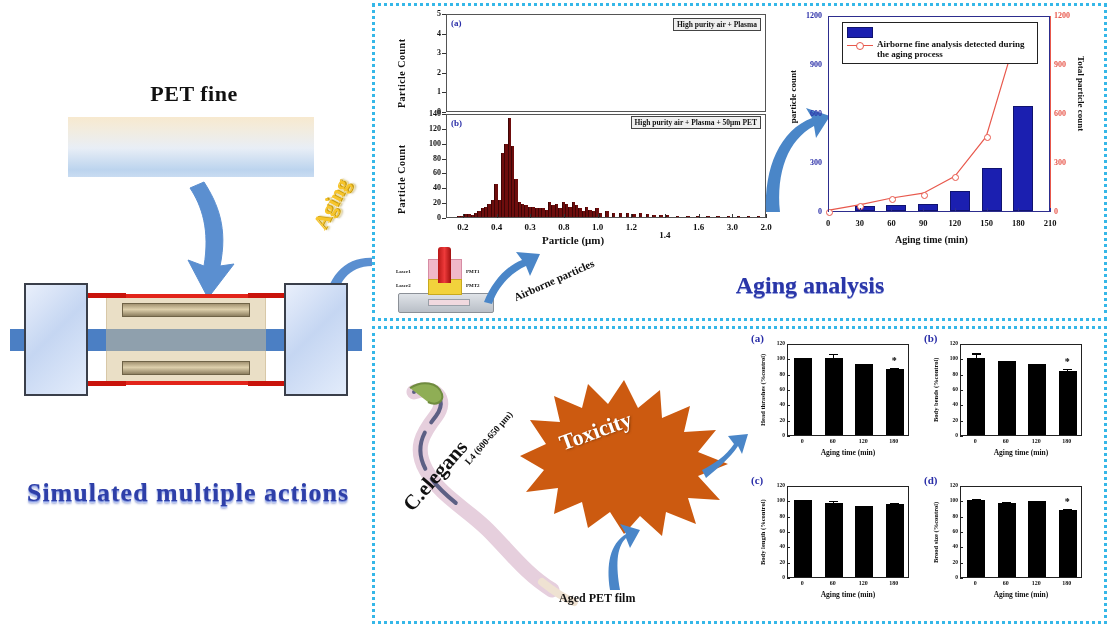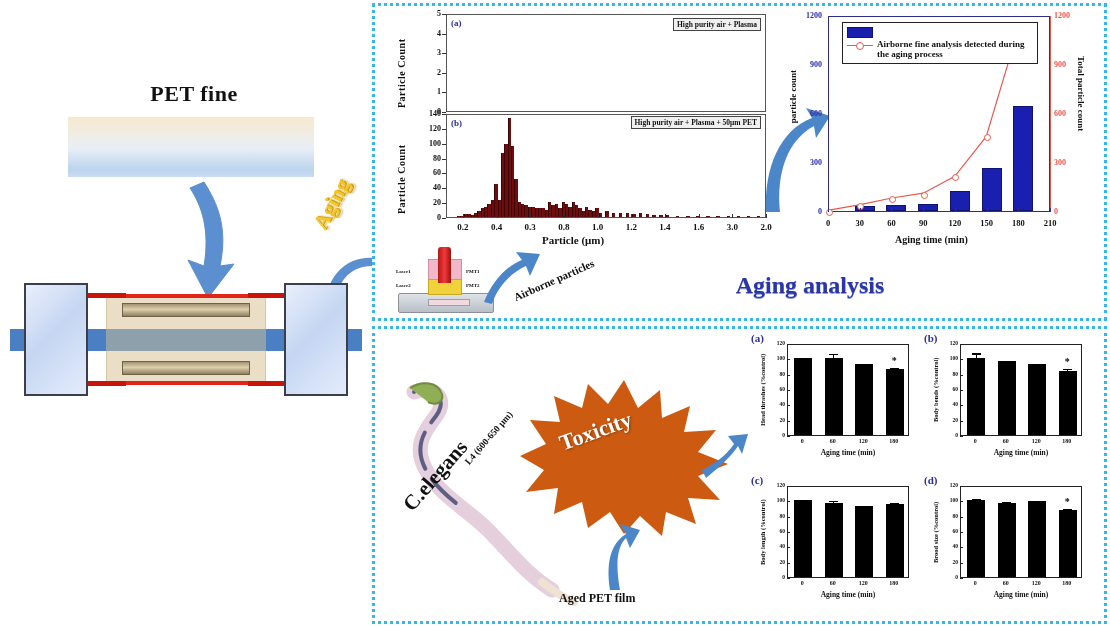--- a/index.html
+++ b/index.html
@@ -261,20 +261,21 @@
     <div id="hv-line-top" class="hv-line"></div>
     <div id="hv-line-bottom" class="hv-line"></div>
     <div id="hv-seg-tl" class="hv-line-seg"></div>
     <div id="hv-seg-tr" class="hv-line-seg"></div>
     <div id="hv-seg-bl" class="hv-line-seg"></div>
     <div id="hv-seg-br" class="hv-line-seg"></div>
     <div id="electrode-left" class="electrode-box"></div>
     <div id="electrode-right" class="electrode-box"></div>
   </div>
 
+  <div id="sim-actions">Simulated multiple actions</div>
 
   <div id="panel-online" class="panel"></div>
   <div id="online-title">Aging analysis</div>
 
   <div id="fig-histogram">
     <div class="hist-ylabel" style="left:4px; top:6px; height:92px;">Particle Count</div>
     <div class="hist-ylabel" style="left:4px; top:108px; height:96px;">Particle Count</div>
 
     <div id="hist-panel-a" class="hist-panel">
       <div class="panel-tag" style="left:4px; top:3px;">(a)</div>
@@ -387,21 +388,21 @@
         <div class="xtick" style="left: 92.5263px; top: 212px;">0.4</div>
         <div class="xtick-mark" style="left: 104.526px; top: 204px;"></div>
         <div class="xtick" style="left: 126.211px; top: 212px;">0.3</div>
         <div class="xtick-mark" style="left: 138.211px; top: 204px;"></div>
         <div class="xtick" style="left: 159.895px; top: 212px;">0.8</div>
         <div class="xtick-mark" style="left: 171.895px; top: 204px;"></div>
         <div class="xtick" style="left: 193.579px; top: 212px;">1.0</div>
         <div class="xtick-mark" style="left: 205.579px; top: 204px;"></div>
         <div class="xtick" style="left: 227.263px; top: 212px;">1.2</div>
         <div class="xtick-mark" style="left: 239.263px; top: 204px;"></div>
-        <div class="xtick" style="left: 260.947px; top: 212px;">1.4</div>
+        <div class="xtick" style="left: 260.947px; top: 220px;">1.4</div>
         <div class="xtick-mark" style="left: 272.947px; top: 204px;"></div>
         <div class="xtick" style="left: 294.632px; top: 212px;">1.6</div>
         <div class="xtick-mark" style="left: 306.632px; top: 204px;"></div>
         <div class="xtick" style="left: 328.316px; top: 212px;">3.0</div>
         <div class="xtick-mark" style="left: 340.316px; top: 204px;"></div>
         <div class="xtick" style="left: 362px; top: 212px;">2.0</div>
         <div class="xtick-mark" style="left: 374px; top: 204px;"></div>
       </div>
     <div id="hist-xlabel">Particle (μm)</div>
   </div>

